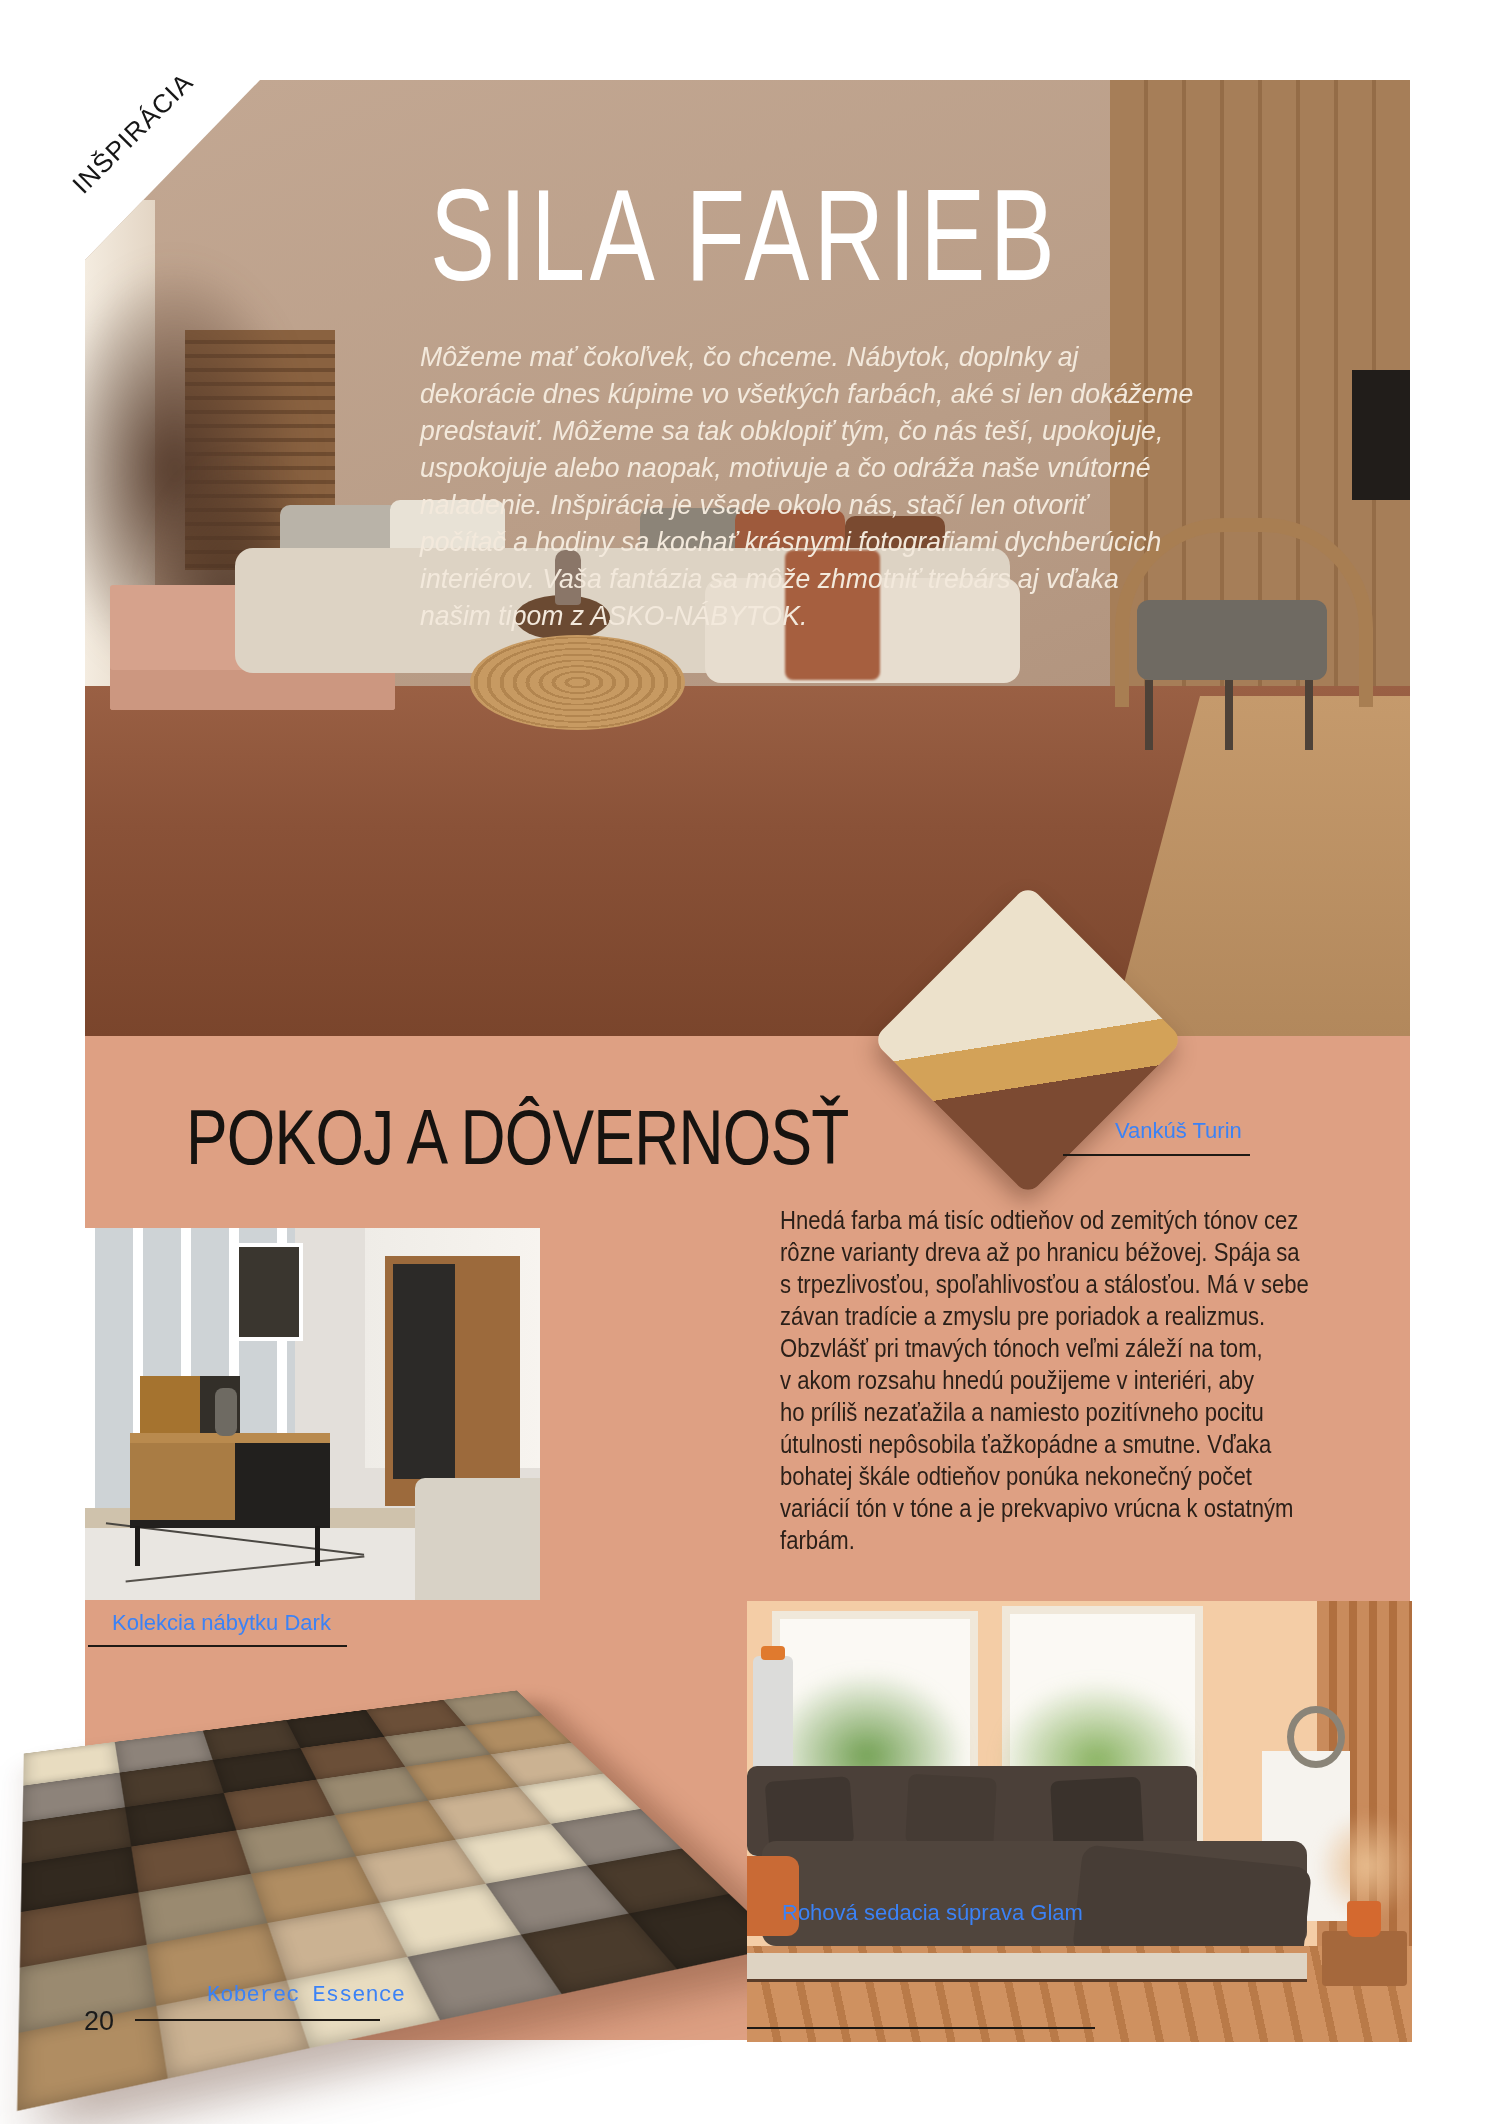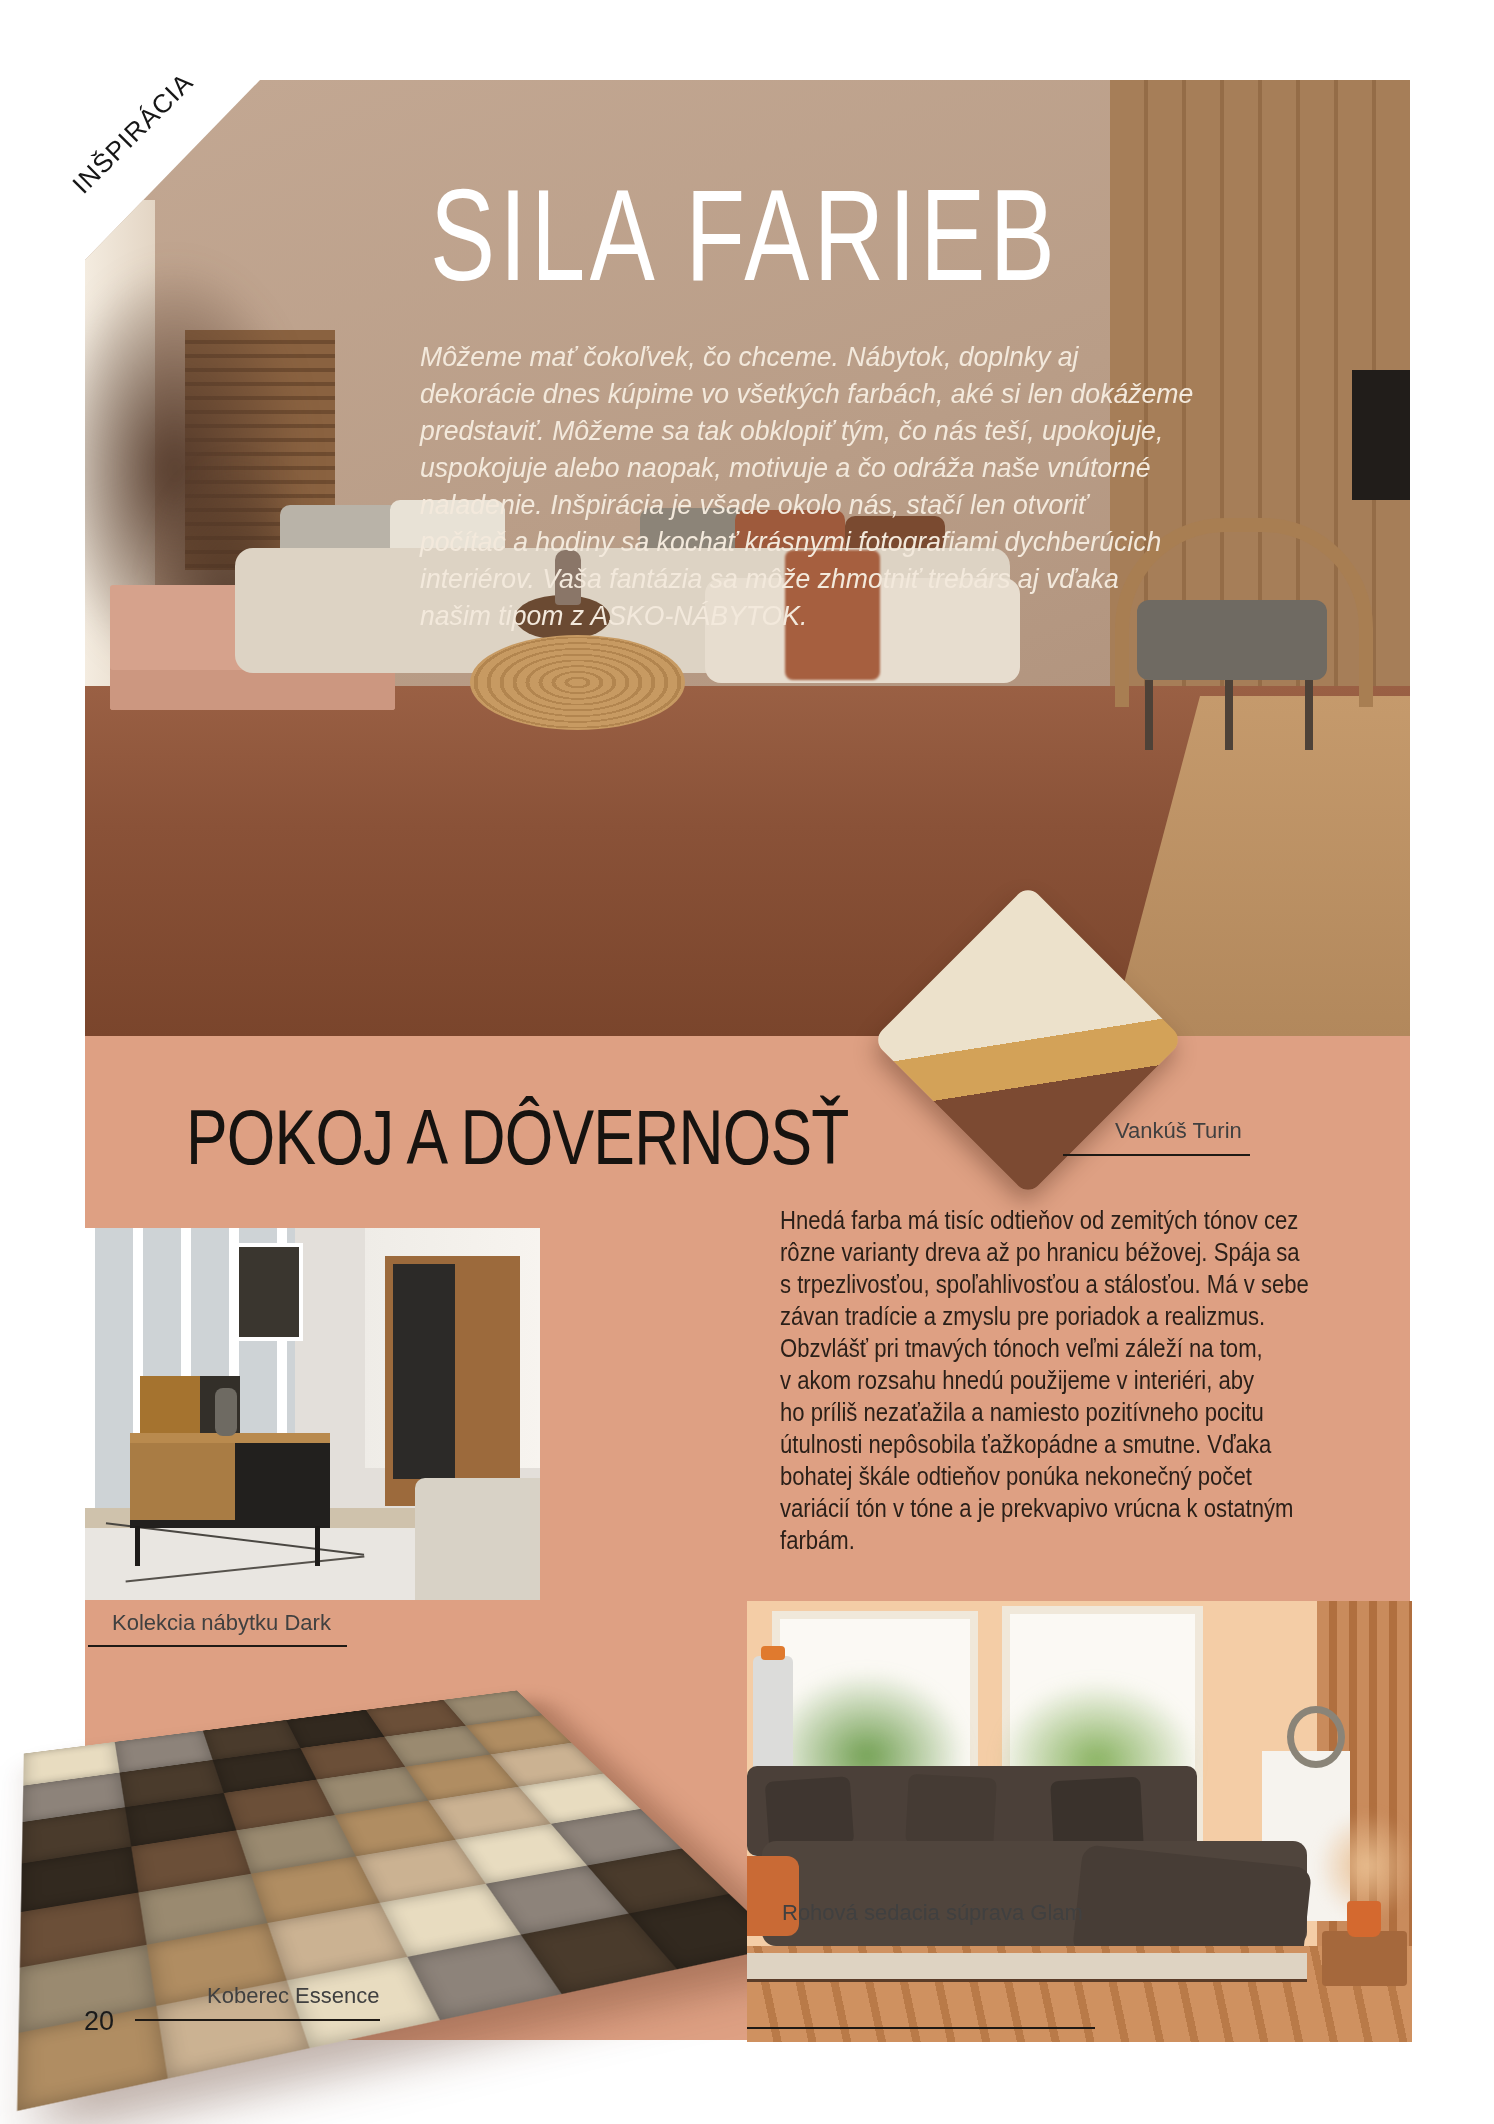--- a/index.html
+++ b/index.html
@@ -57,21 +57,21 @@
     font-style:italic;white-space:pre-line;transform:scaleX(0.95);transform-origin:left top;}
 
   
   .salmon{left:85px;top:1036px;width:1325px;height:1004px;background:#dea083;
     clip-path:polygon(0 0,100% 0,100% 100%,70px 100%,0 calc(100% - 70px));}
   .section-heading{left:186px;top:1092px;color:#161310;font-size:78px;font-weight:400;
     letter-spacing:-1px;transform:scaleX(0.8);transform-origin:left top;white-space:nowrap;}
   .body-para{left:780px;top:1204px;width:700px;color:#2a1f18;font-size:26px;line-height:32px;
     white-space:pre-line;transform:scaleX(0.85);transform-origin:left top;}
 
-  .caption{color:#404040;font-size:22px;white-space:nowrap;}
+  .caption{color:#3b82f6;font-size:22px;white-space:nowrap;}
   .cap-line{height:0;border-top:2px solid #1f1a15;}
 
   
   .pillow-wrap{left:873px;top:885px;width:310px;height:310px;}
   .pillow{position:absolute;left:45px;top:45px;width:220px;height:220px;transform:rotate(45deg);
     overflow:hidden;border-radius:14px;box-shadow:6px 10px 22px rgba(60,30,15,.35);}
   .pillow-fill{position:absolute;left:-25%;top:-25%;width:150%;height:150%;transform:rotate(-45deg);
     background:linear-gradient(171deg,#ece1cb 0 50%,#d3a258 50% 62%,#7c4a32 62% 100%);}
 
   
@@ -261,21 +261,21 @@
         <div style="background: rgb(141, 131, 122);"></div>
         <div style="background: rgb(74, 59, 44);"></div>
         <div style="background: rgb(176, 141, 98);"></div>
         <div style="background: rgb(203, 178, 146);"></div>
         <div style="background: rgb(232, 220, 192);"></div>
         <div style="background: rgb(141, 131, 122);"></div>
         <div style="background: rgb(74, 59, 44);"></div>
         <div style="background: rgb(50, 41, 31);"></div>
       </div>
   </div>
-  <div class="abs caption" style="left:207px;top:1983px;">Koberec Essence</div>
+  <div class="abs caption" style="left:207px;top:1983px;font-family:Liberation Mono, monospace;">Koberec Essence</div>
   <div class="abs cap-line" style="left:135px;top:2019px;width:245px;"></div>
 
   <div class="abs glam-photo">
     <div class="win1"></div>
     <div class="win2"></div>
     <div class="fol1"></div>
     <div class="fol2"></div>
     <div class="curtain"></div>
     <div class="lamp"></div>
     <div class="lamp-top"></div>

